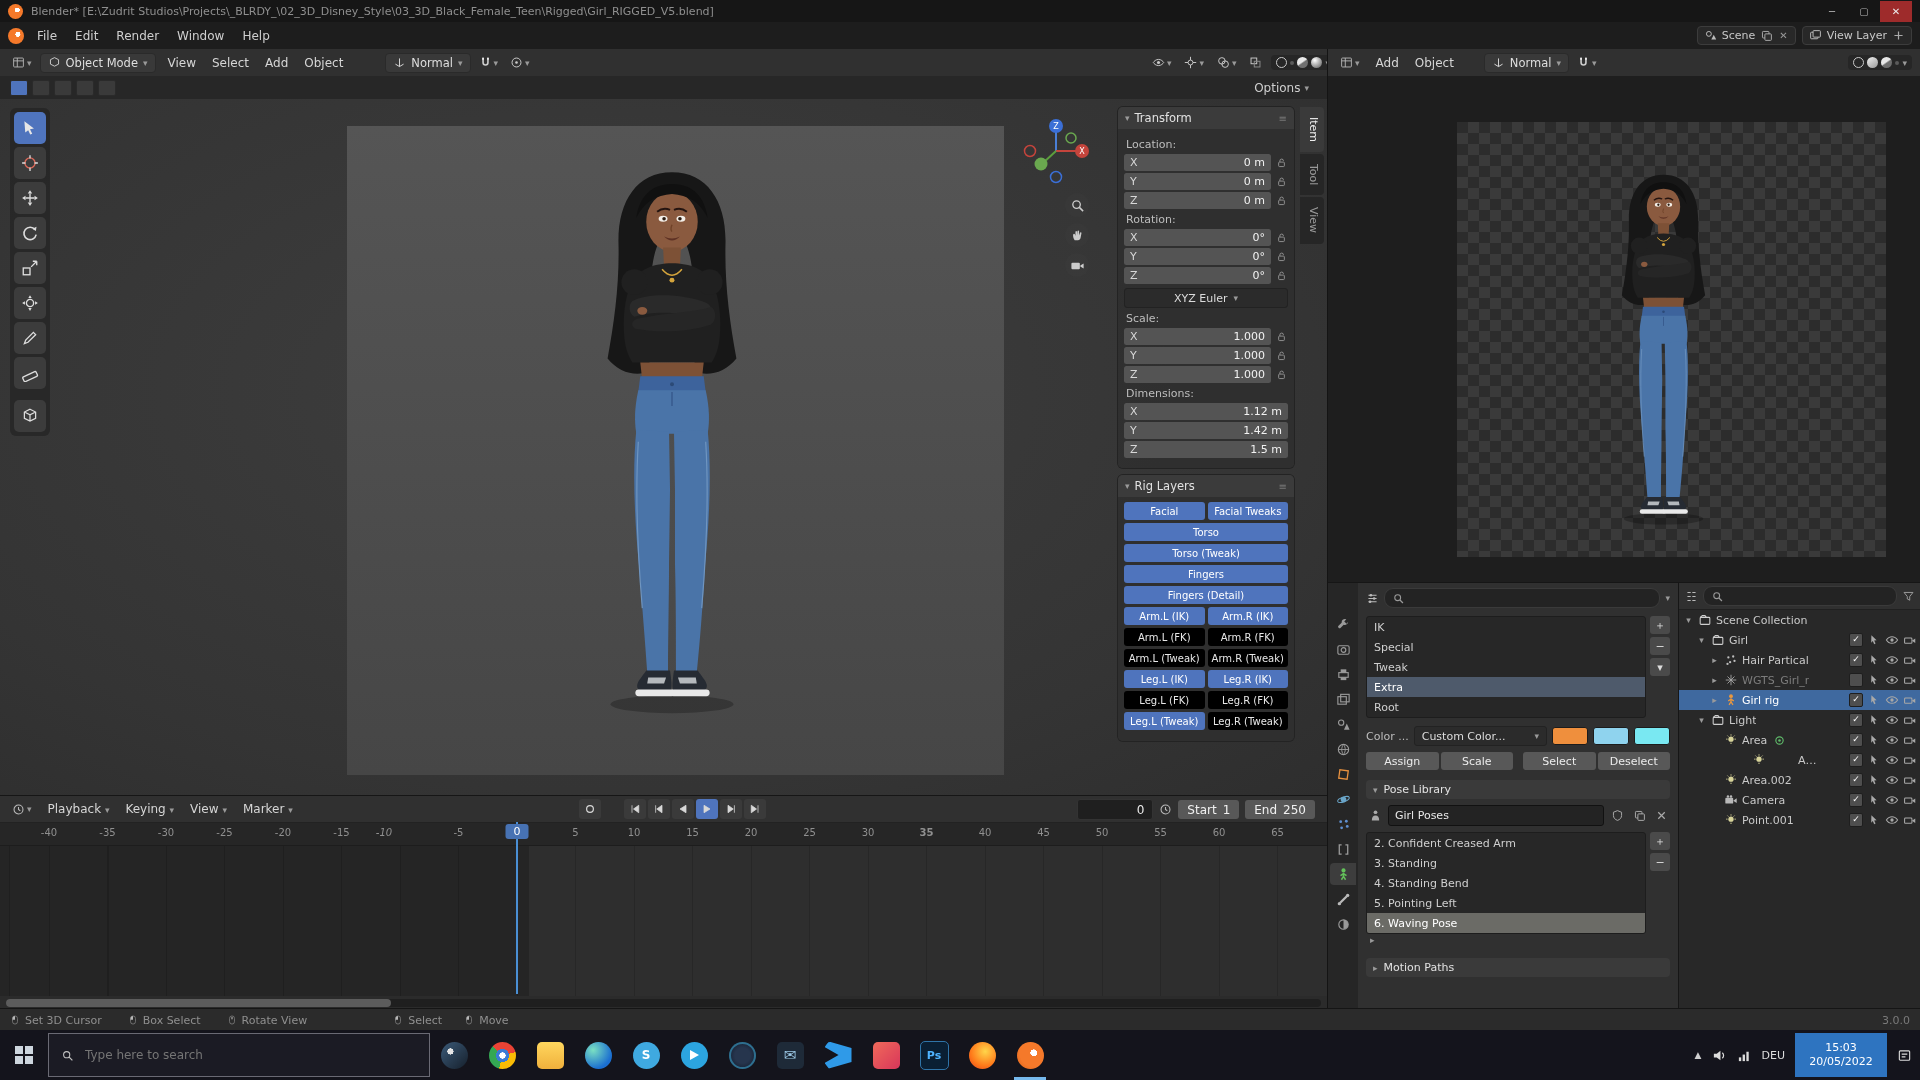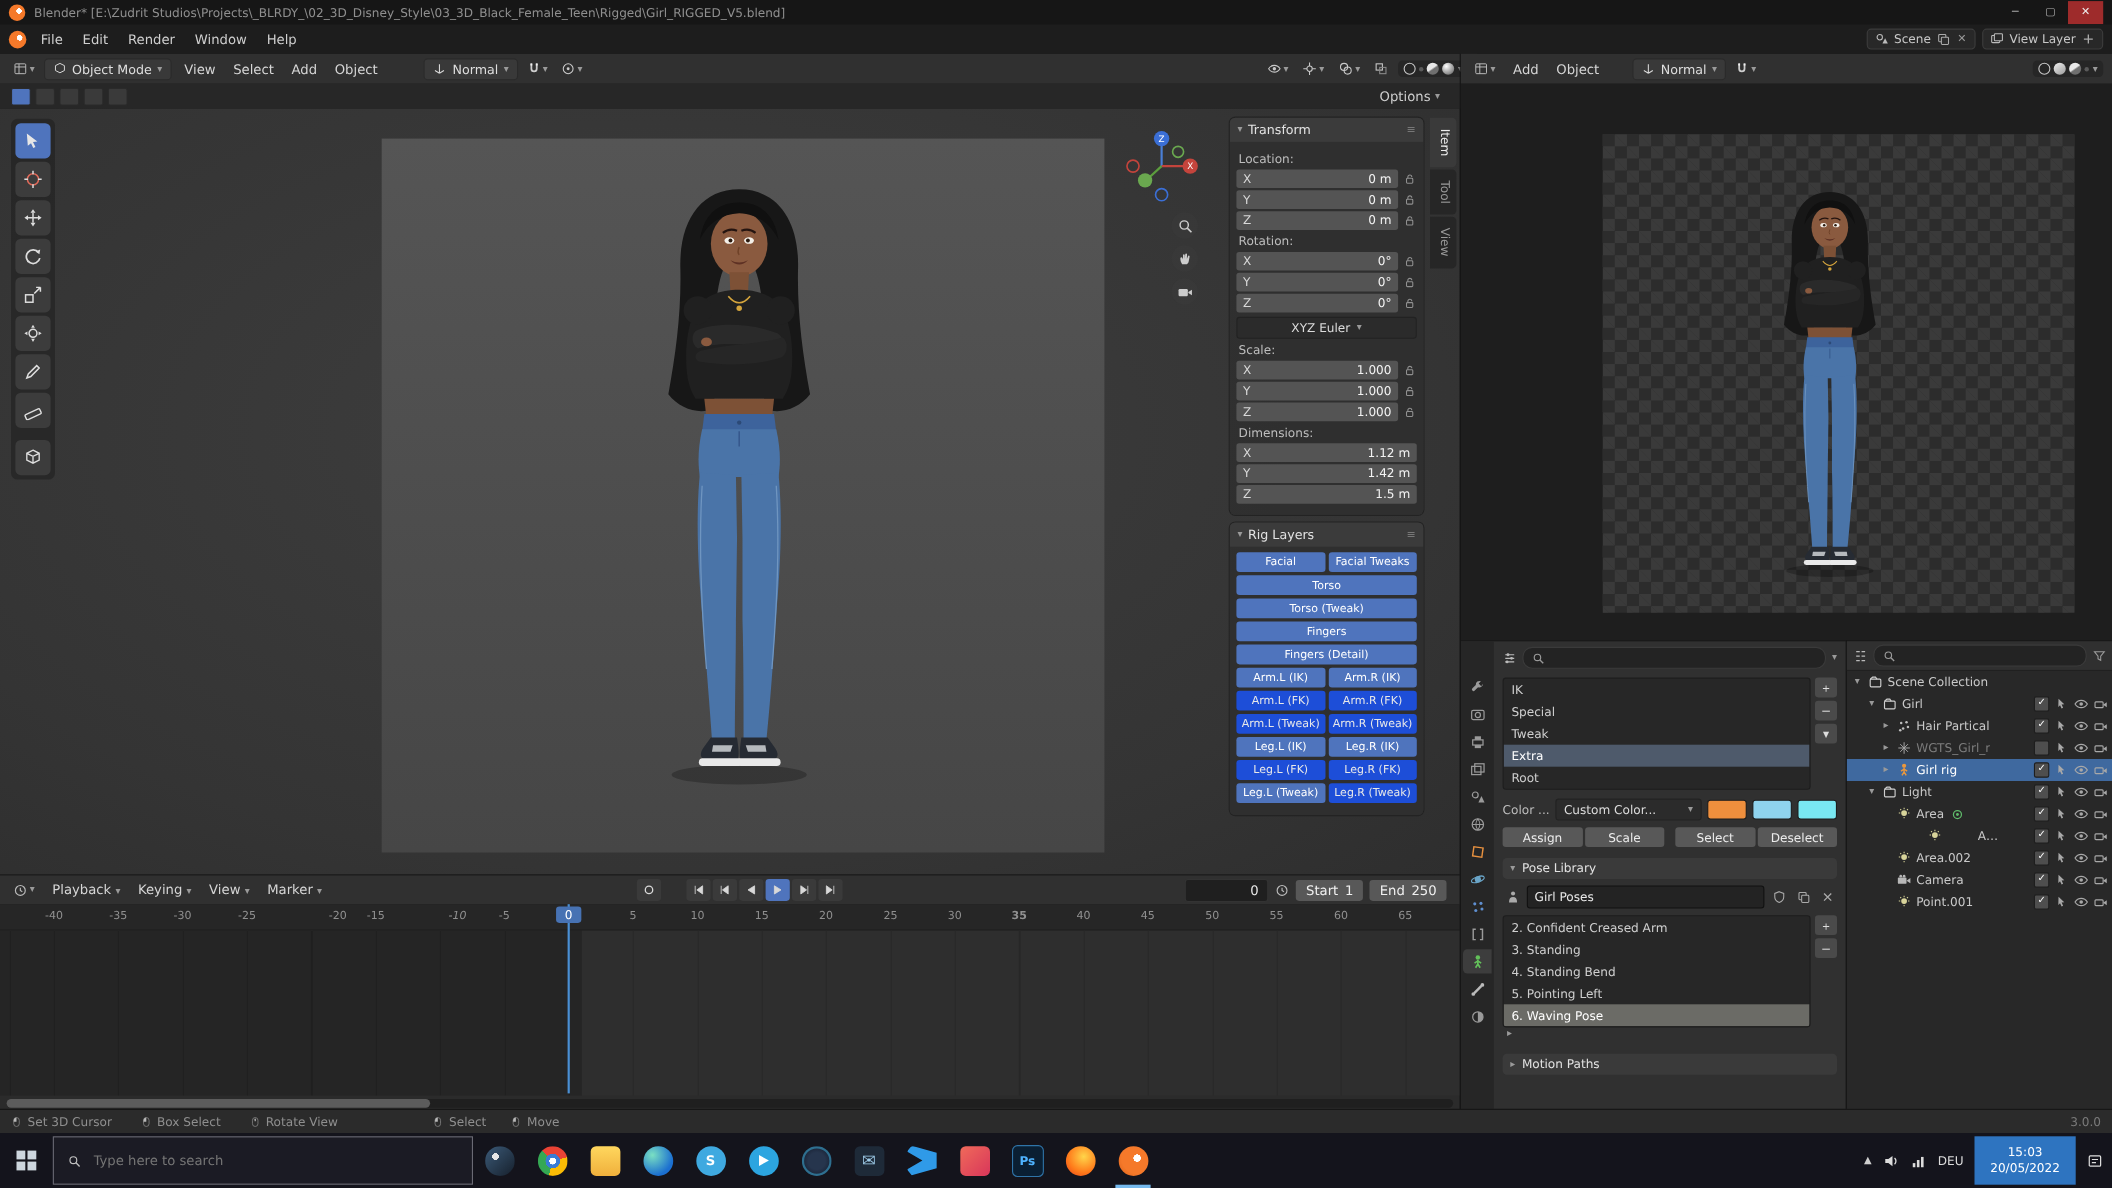--- a/index.html
+++ b/index.html
@@ -68,21 +68,21 @@
   .phead{display:flex;align-items:center;gap:5px;background:#3b3b3b;padding:4px 7px;color:#e2e2e2;font-size:11.5px}
   .phead .grip{margin-left:auto;color:#777;font-size:10px}
   .pbody{padding:5px 6px 8px 6px}
   .nlabel{color:#bdbdbd;margin:4px 2px 3px 2px}
   .nrow{display:flex;align-items:center;gap:4px;margin-bottom:2px}
   .nfield{flex:1;height:17px;background:#545454;border-radius:2.5px;display:flex;align-items:center;padding:0 6px;color:#f2f2f2}
   .nfield .ax{color:#d8d8d8;margin-right:auto}
   .nlock{width:13px;height:13px;flex:none}
   .ndrop{height:18px;background:#2b2b2b;border:1px solid #222;border-radius:3px;display:flex;align-items:center;justify-content:center;gap:6px;color:#dcdcdc;margin:4px 0 2px 0}
   .rig-row{display:flex;gap:3px;margin-bottom:3px}
-  .rbtn{flex:1;height:18px;border-radius:3px;background:#1d4ed8;color:#e8e8e8;display:flex;align-items:center;justify-content:center;font-size:10px;white-space:nowrap;overflow:hidden}
+  .rbtn{flex:1;height:18px;border-radius:3px;background:#000000;color:#e8e8e8;display:flex;align-items:center;justify-content:center;font-size:10px;white-space:nowrap;overflow:hidden}
   .rbtn.on{background:#4f74bd;color:#fff}
   .ntabs{position:absolute;left:1300px;top:8px;width:24px;display:flex;flex-direction:column;gap:2px}
   .ntab{writing-mode:vertical-rl;padding:10px 4px;background:#262626;color:#9a9a9a;font-size:11px;border-radius:0 4px 4px 0;text-align:center}
   .ntab.active{background:#3a3a3a;color:#eee}
 
   
   .timeline{position:absolute;top:795px;left:0;width:1327px;height:213px;background:#2b2b2b;border-top:1px solid #161616}
   .tl-header{height:26px;background:#303030;border-bottom:1px solid #222;display:flex;align-items:center;padding:0 8px;gap:4px}
   .transport{position:absolute;left:624px;top:3px;display:flex;gap:2px;align-items:center}
   .tpbtn{width:22px;height:20px;border-radius:3px;display:flex;align-items:center;justify-content:center;background:#3a3a3a}
@@ -804,23 +804,23 @@
             <span>End</span>
             <span>250</span>
           </span>
       </div>
     </div>
     <div class="ruler" id="ruler">
         <span class="tick" style="left: 49px;">-40</span>
         <span class="tick" style="left: 107.5px;">-35</span>
         <span class="tick" style="left: 166px;">-30</span>
         <span class="tick" style="left: 224.5px;">-25</span>
-        <span class="tick" style="left: 283px; margin-left: 24px;">-20</span>
+        <span class="tick" style="left: 283px;">-20</span>
         <span class="tick" style="left: 341.5px;">-15</span>
-        <span class="tick" style="left: 416px; font-style: italic;">-10</span>
+        <span class="tick" style="left: 384px; font-style: italic;">-10</span>
         <span class="tick" style="left: 458.5px;">-5</span>
         <span class="tick" style="left: 517px;">0</span>
         <span class="tick" style="left: 575.5px;">5</span>
         <span class="tick" style="left: 634px;">10</span>
         <span class="tick" style="left: 692.5px;">15</span>
         <span class="tick" style="left: 751px;">20</span>
         <span class="tick" style="left: 809.5px;">25</span>
         <span class="tick" style="left: 868px;">30</span>
         <span class="tick" style="left: 926.5px; font-weight: bold;">35</span>
         <span class="tick" style="left: 985px;">40</span>

